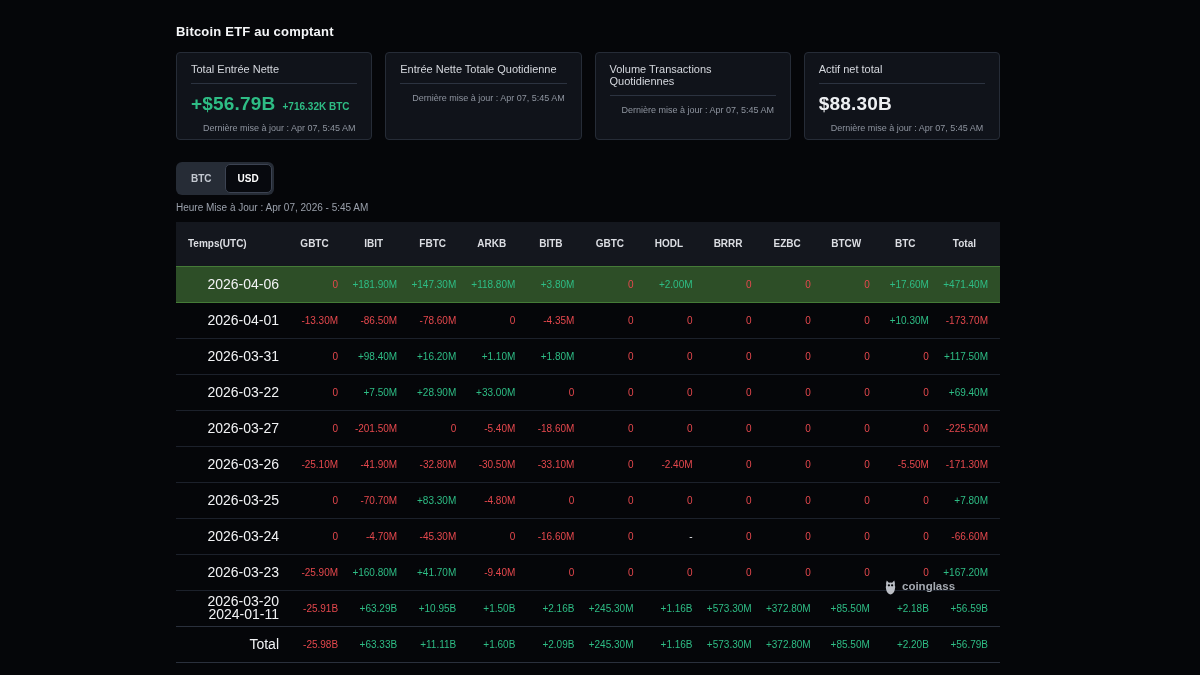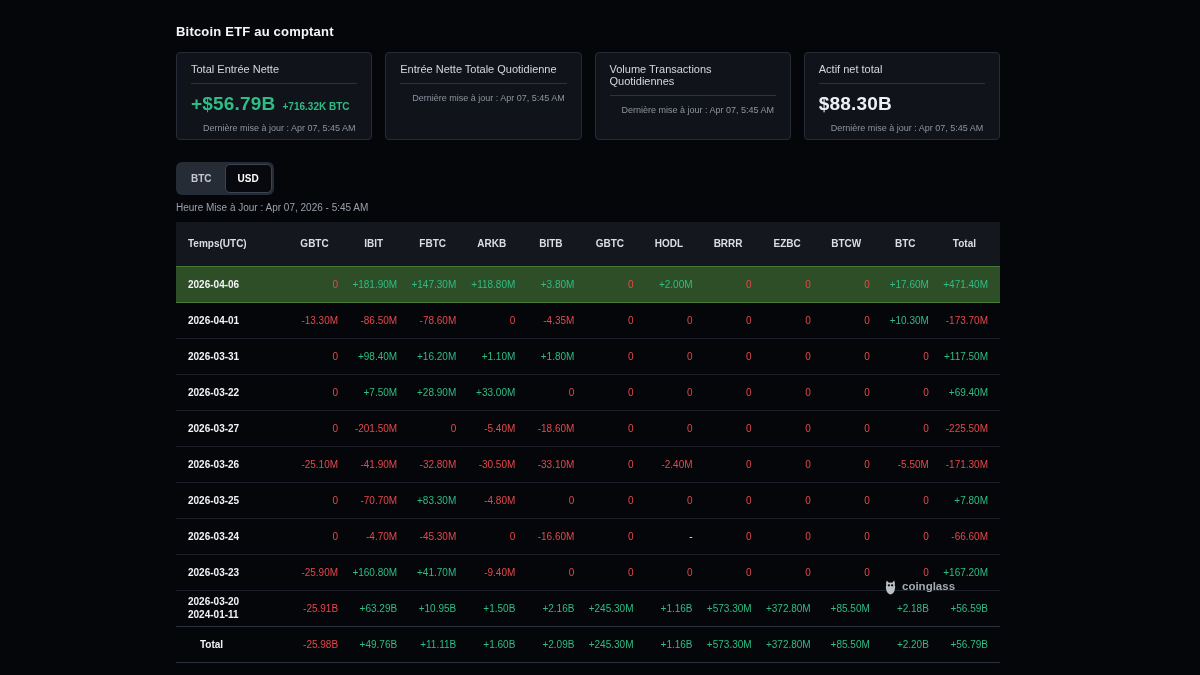--- a/index.html
+++ b/index.html
@@ -42,21 +42,21 @@
   .section-updated { font-size:10px; color:#9aa0ab; margin-top:7px; }
 
   
   table { margin-top:9px; width:100%; border-collapse:collapse; font-size:10px; table-layout:fixed; }
   thead tr { background:#14171e; height:44px; }
   th { color:#dcdee3; font-weight:700; text-align:center; padding-right:12px; font-size:10px; }
   th:first-child { text-align:left; padding-left:12px; width:115px; }
   tbody tr { height:36px; border-top:1px solid #1c212b; }
   tbody tr:last-child { border-bottom:1px solid #2a303c; }
   td { text-align:right; padding-right:12px; }
-  td.date { text-align:left; padding-left:12px; color:#f2f3f5; font-weight:700; font-size:10px; line-height:13px; }
+  td.date { text-align:right; padding-left:12px; color:#f2f3f5; font-weight:400; font-size:14px; line-height:13px; }
   .pos { color:#2ebd85; }
   .neg { color:#e5484d; }
   .neutral { color:#e8e9ec; }
   tr.highlight { background:#2d4e27; border-top:1px solid #457b37; border-bottom:1px solid #457b37; }
   tr.total-row { border-top:1px solid #2a303c; }
   tr.total-row td.date { padding-left:24px; }
 
   
   .watermark {
     position:absolute; left:884px; top:580px; display:flex; align-items:flex-start; gap:5px;
@@ -296,21 +296,21 @@
           <td class="pos">+372.80M</td>
           <td class="pos">+85.50M</td>
           <td class="pos">+2.18B</td>
           <td class="pos">+56.59B</td>
         </tr>
         <tr class="total-row">
           <td class="date">
             <div>Total</div>
           </td>
           <td class="neg">-25.98B</td>
-          <td class="pos">+49.76B</td>
+          <td class="pos">+63.33B</td>
           <td class="pos">+11.11B</td>
           <td class="pos">+1.60B</td>
           <td class="pos">+2.09B</td>
           <td class="pos">+245.30M</td>
           <td class="pos">+1.16B</td>
           <td class="pos">+573.30M</td>
           <td class="pos">+372.80M</td>
           <td class="pos">+85.50M</td>
           <td class="pos">+2.20B</td>
           <td class="pos">+56.79B</td>

